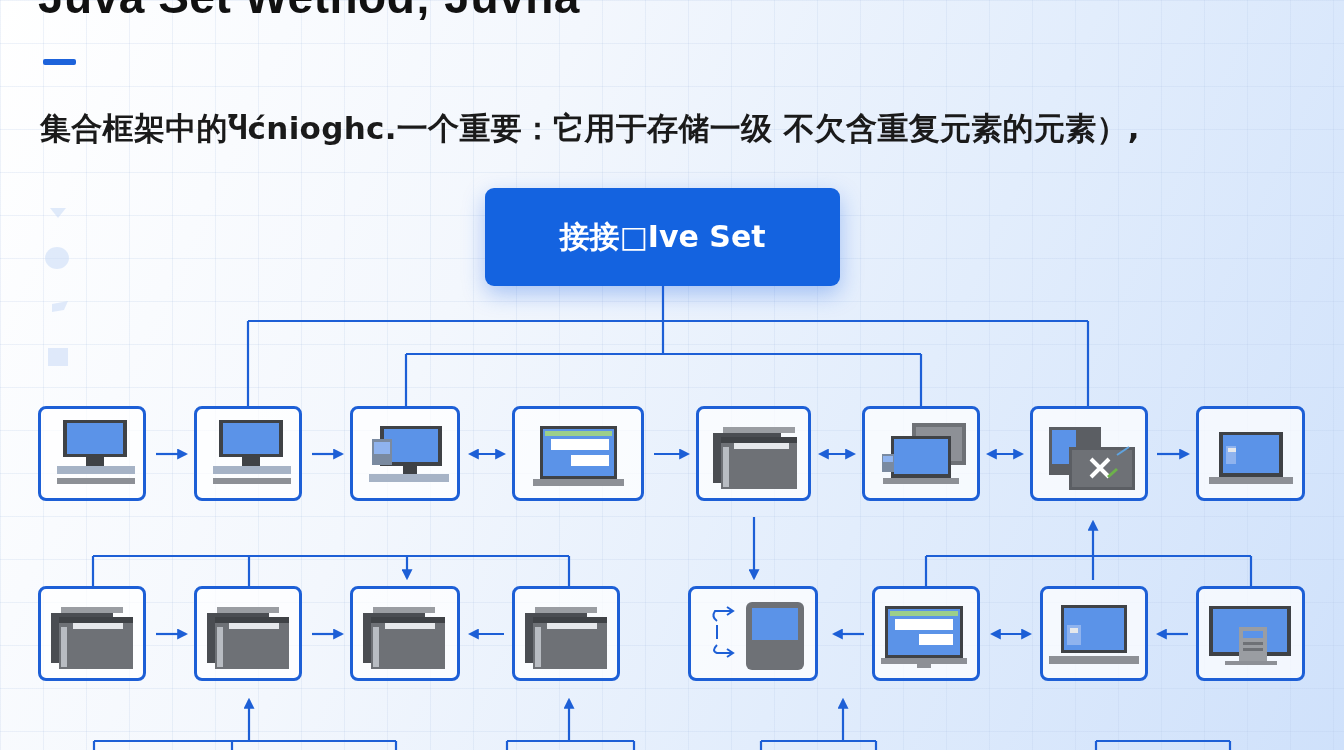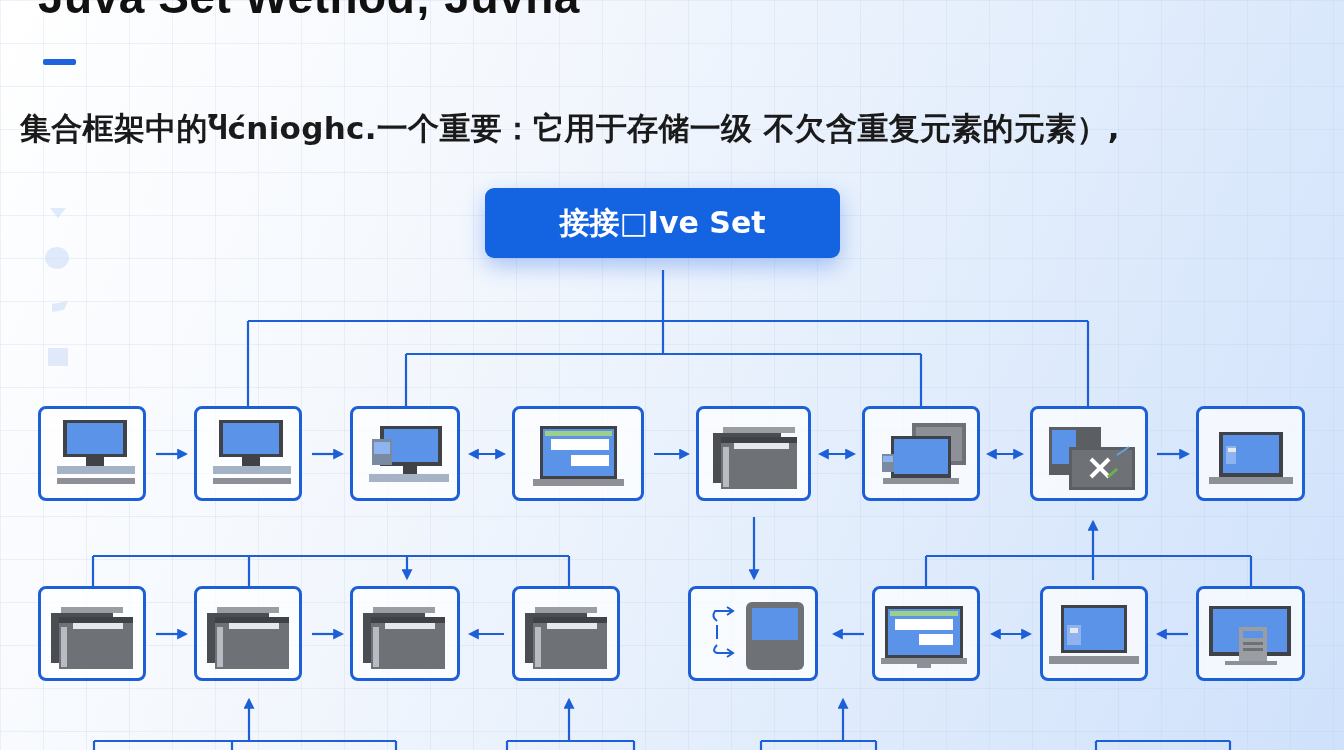--- a/index.html
+++ b/index.html
@@ -19,27 +19,27 @@
   .title {
     position:absolute; left:38px; top:-30px;
     font-size:46px; font-weight:bold; color:#111; letter-spacing:0.5px;
     white-space:nowrap; font-family:"Liberation Sans", sans-serif;
   }
   .accent-bar {
     position:absolute; left:43px; top:59px; width:33px; height:6px;
     border-radius:2px;
   }
   .desc {
-    position:absolute; left:20px; top:108px;
+    position:absolute; left:40px; top:108px;
     font-size:31px; font-weight:bold; color:#1a1a1a; white-space:nowrap;
     letter-spacing:0.3px;
   }
   .side-glyph { position:absolute; opacity:0.55; }
   .root {
-    position:absolute; left:485px; top:188px; width:355px; height:70px;
+    position:absolute; left:485px; top:188px; width:355px; height:98px;
     border-radius:9px; color:#fff;
     display:flex; align-items:center; justify-content:center;
     font-size:30px; font-weight:bold;
     box-shadow:0 8px 22px rgba(30,100,230,0.35);
   }
   svg.lines { position:absolute; left:0; top:0; }
   .node {
     position:absolute; box-sizing:border-box;
     border:3px solid #1d5fd6; border-radius:8px;
     background:rgba(255,255,255,0.72);

